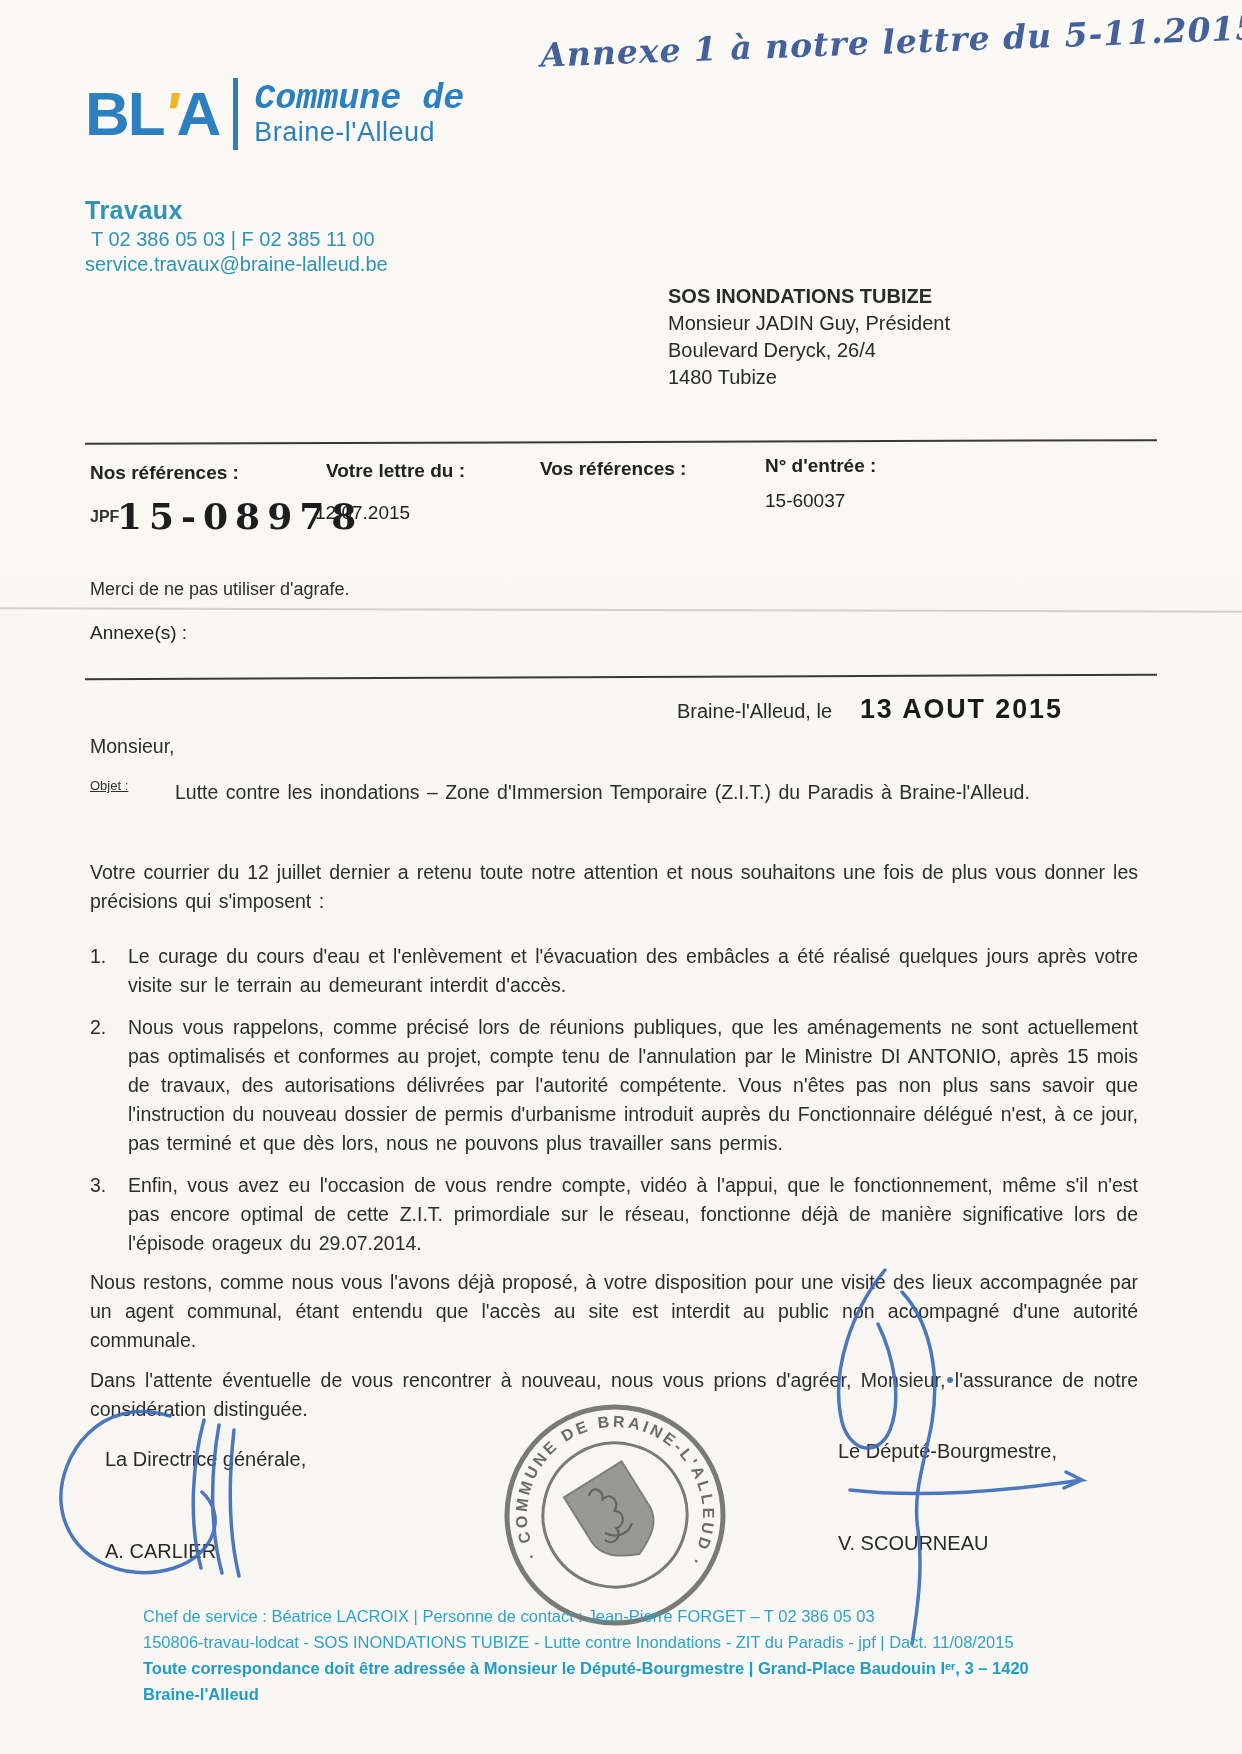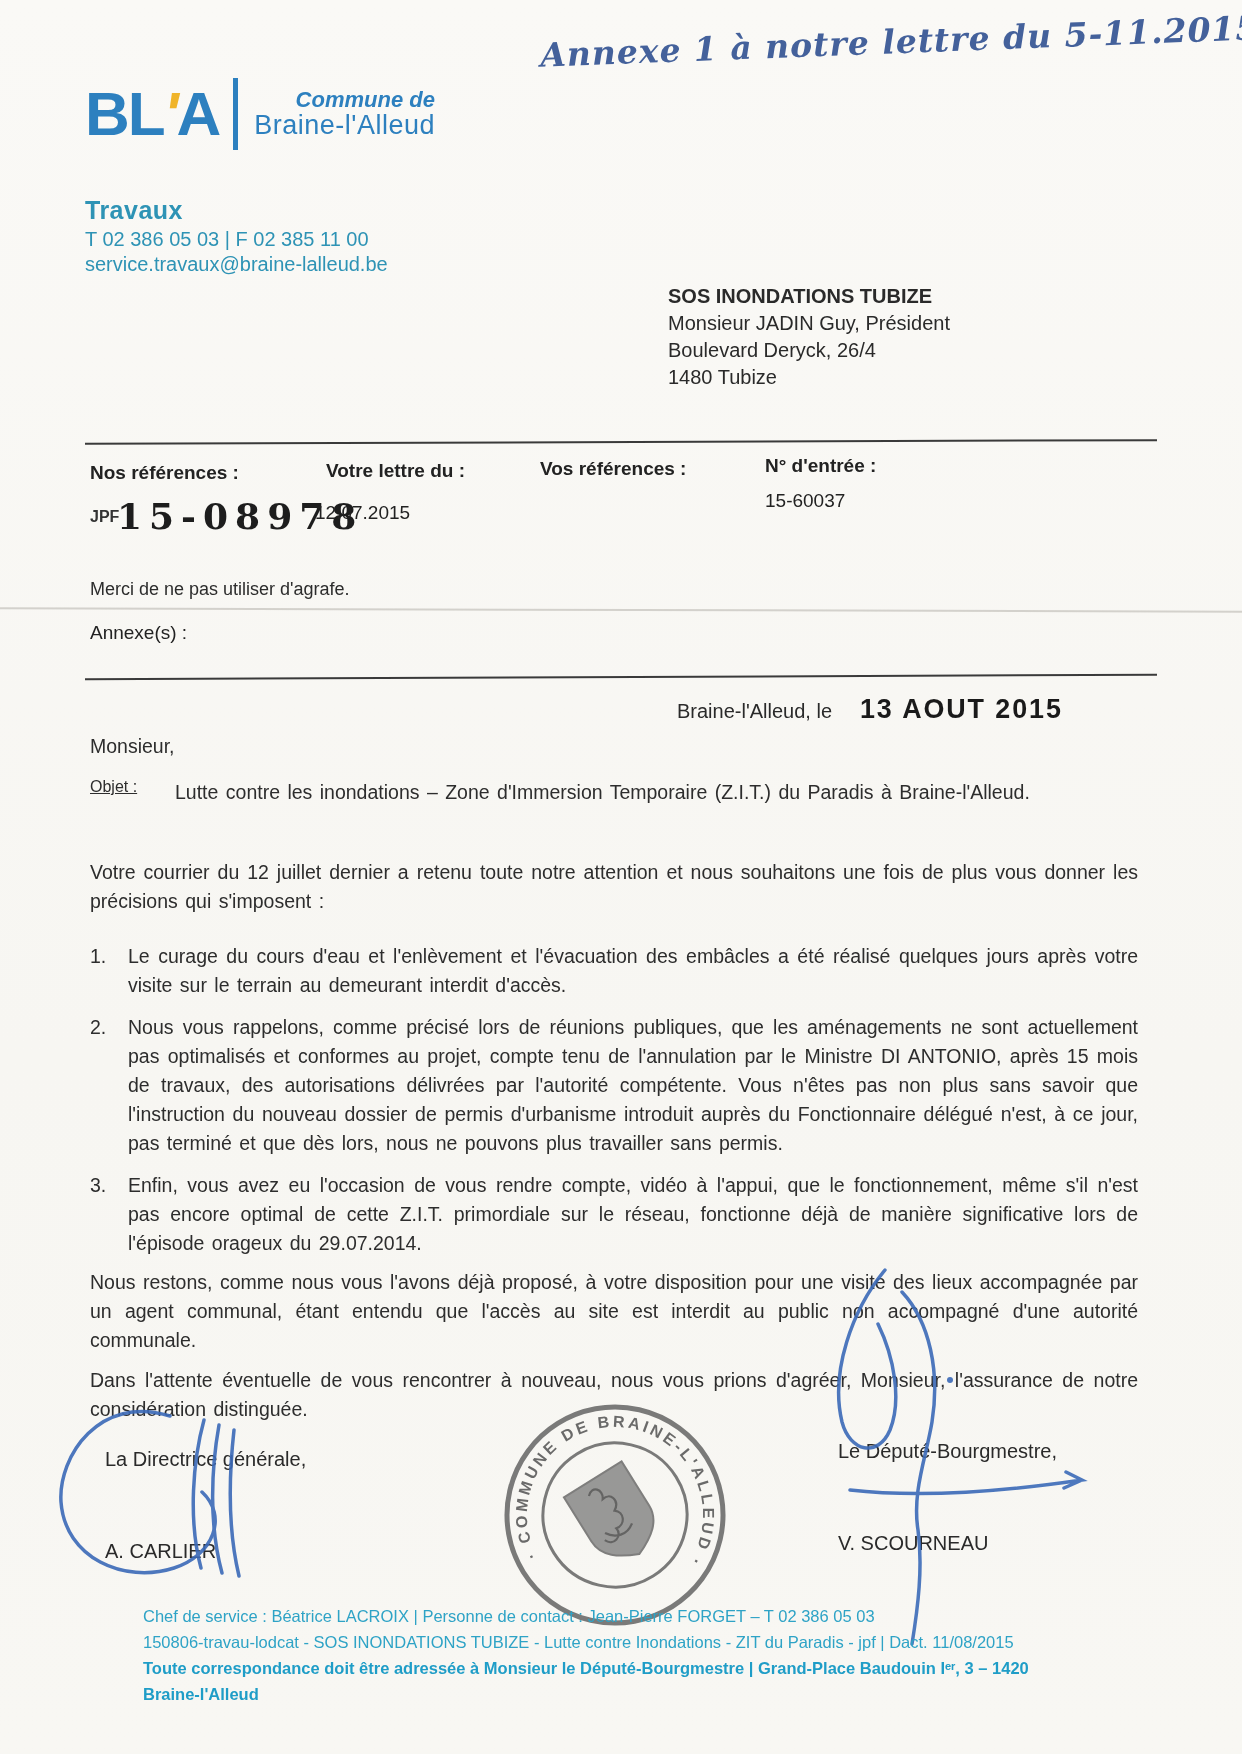--- a/index.html
+++ b/index.html
@@ -15,21 +15,21 @@
     font-family:"DejaVu Serif",serif;font-style:italic;font-weight:600;
     font-size:33px;color:#44619b;transform:rotate(-2.2deg);letter-spacing:1px;
     white-space:nowrap;
   }
   
   .logo-row{display:flex;align-items:center;}
   .logo-acronym{font-size:62px;font-weight:800;color:#2d80bf;letter-spacing:-2px;line-height:1;}
   .logo-apostrophe{color:#f0b429;font-style:italic;}
   .logo-divider{width:5px;height:72px;background:#2d80bf;margin:0 16px 0 14px;}
   .logo-text{display:flex;flex-direction:column;line-height:1.05;}
-  .logo-script{font-family:Liberation Sans, sans-serif;font-style:italic;font-weight:700;font-size:22px;color:#2d80bf;text-align:right;}
+  .logo-script{font-family:Liberation Mono, monospace;font-style:italic;font-weight:700;font-size:35px;color:#2d80bf;}
   .logo-name{font-size:27px;color:#2d80bf;letter-spacing:.5px;}
   
   .dept-name{font-size:25px;font-weight:700;color:#2e93b5;letter-spacing:.5px;}
   .dept-line{font-size:20px;color:#2e93b5;}
   
   .recipient{font-size:20px;line-height:27px;color:#2a2a2a;}
   .recipient .org{font-weight:700;}
   
   .rule{height:2px;background:#3a3a3a;}
   .rule-faint{height:2px;background:#cdcac4;opacity:.85;}
@@ -44,21 +44,21 @@
   .ref-note{font-size:18px;line-height:25px;color:#2c2c2c;}
   
   .dateline-place{font-size:20px;color:#2a2a2a;white-space:nowrap;}
   .date-stamp{
     font-size:28px;font-weight:900;letter-spacing:2px;color:#1a1a1a;
     transform:scaleX(.96);transform-origin:left;white-space:nowrap;
   }
   
   .body-text{font-size:19.5px;line-height:29px;color:#2d2d2d;text-align:justify;word-spacing:2px;}
   .subject-row{display:flex;}
-  .subject-label{font-size:16px;color:#2d2d2d;text-decoration:underline;flex:0 0 85px;}
+  .subject-label{font-size:13px;color:#2d2d2d;text-decoration:underline;flex:0 0 85px;}
   .list-item{display:flex;margin-bottom:13px;}
   .list-num{flex:0 0 38px;font-size:19.5px;line-height:29px;color:#2d2d2d;}
   .sig-title{font-size:20px;color:#2a2a2a;white-space:nowrap;}
   .sig-name{font-size:20px;color:#2a2a2a;white-space:nowrap;}
   
   .footer-line{font-size:16.5px;line-height:26px;color:#2ea3c6;white-space:nowrap;margin-left:40px;}
   .footer-bold{font-weight:700;color:#1f9dc7;}
 </style>
 </head>
 <body>
@@ -70,21 +70,21 @@
   <div class="abs logo-row" style="left:85px;top:78px;">
     <div class="logo-acronym"><span>BL</span><span class="logo-apostrophe">'</span><span>A</span></div>
     <div class="logo-divider"></div>
     <div class="logo-text">
       <span class="logo-script">Commune de</span>
       <span class="logo-name">Braine-l'Alleud</span>
     </div>
   </div>
 
   <div class="abs dept-name" style="left:85px;top:196px;">Travaux</div>
-  <div class="abs dept-line" style="left:85px;top:228px;">T  02 386 05 03  |  F 02 385 11 00</div>
+  <div class="abs dept-line" style="left:91px;top:228px;">T  02 386 05 03  |  F 02 385 11 00</div>
   <div class="abs dept-line" style="left:85px;top:253px;">service.travaux@braine-lalleud.be</div>
 
   <div class="abs recipient" style="left:668px;top:283px;">
     <div class="org">SOS INONDATIONS TUBIZE</div>
     <div>Monsieur JADIN Guy, Président</div>
     <div>Boulevard Deryck, 26/4</div>
     <div>1480 Tubize</div>
   </div>
 
   <div class="abs rule" style="left:85px;top:441px;width:1072px;transform:rotate(-.2deg);"></div>

